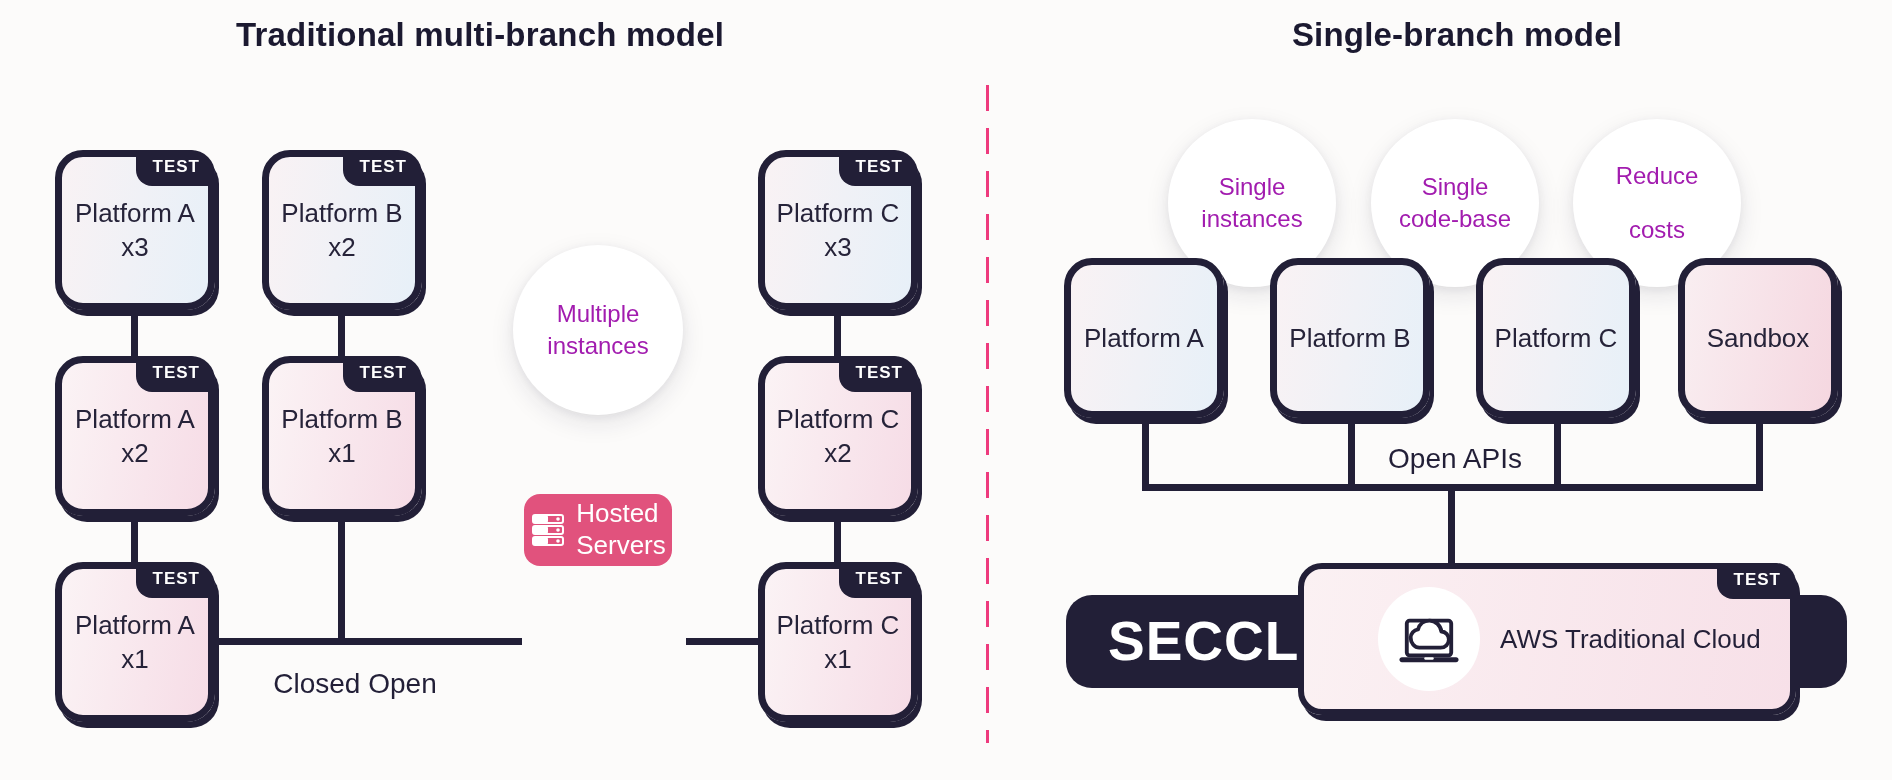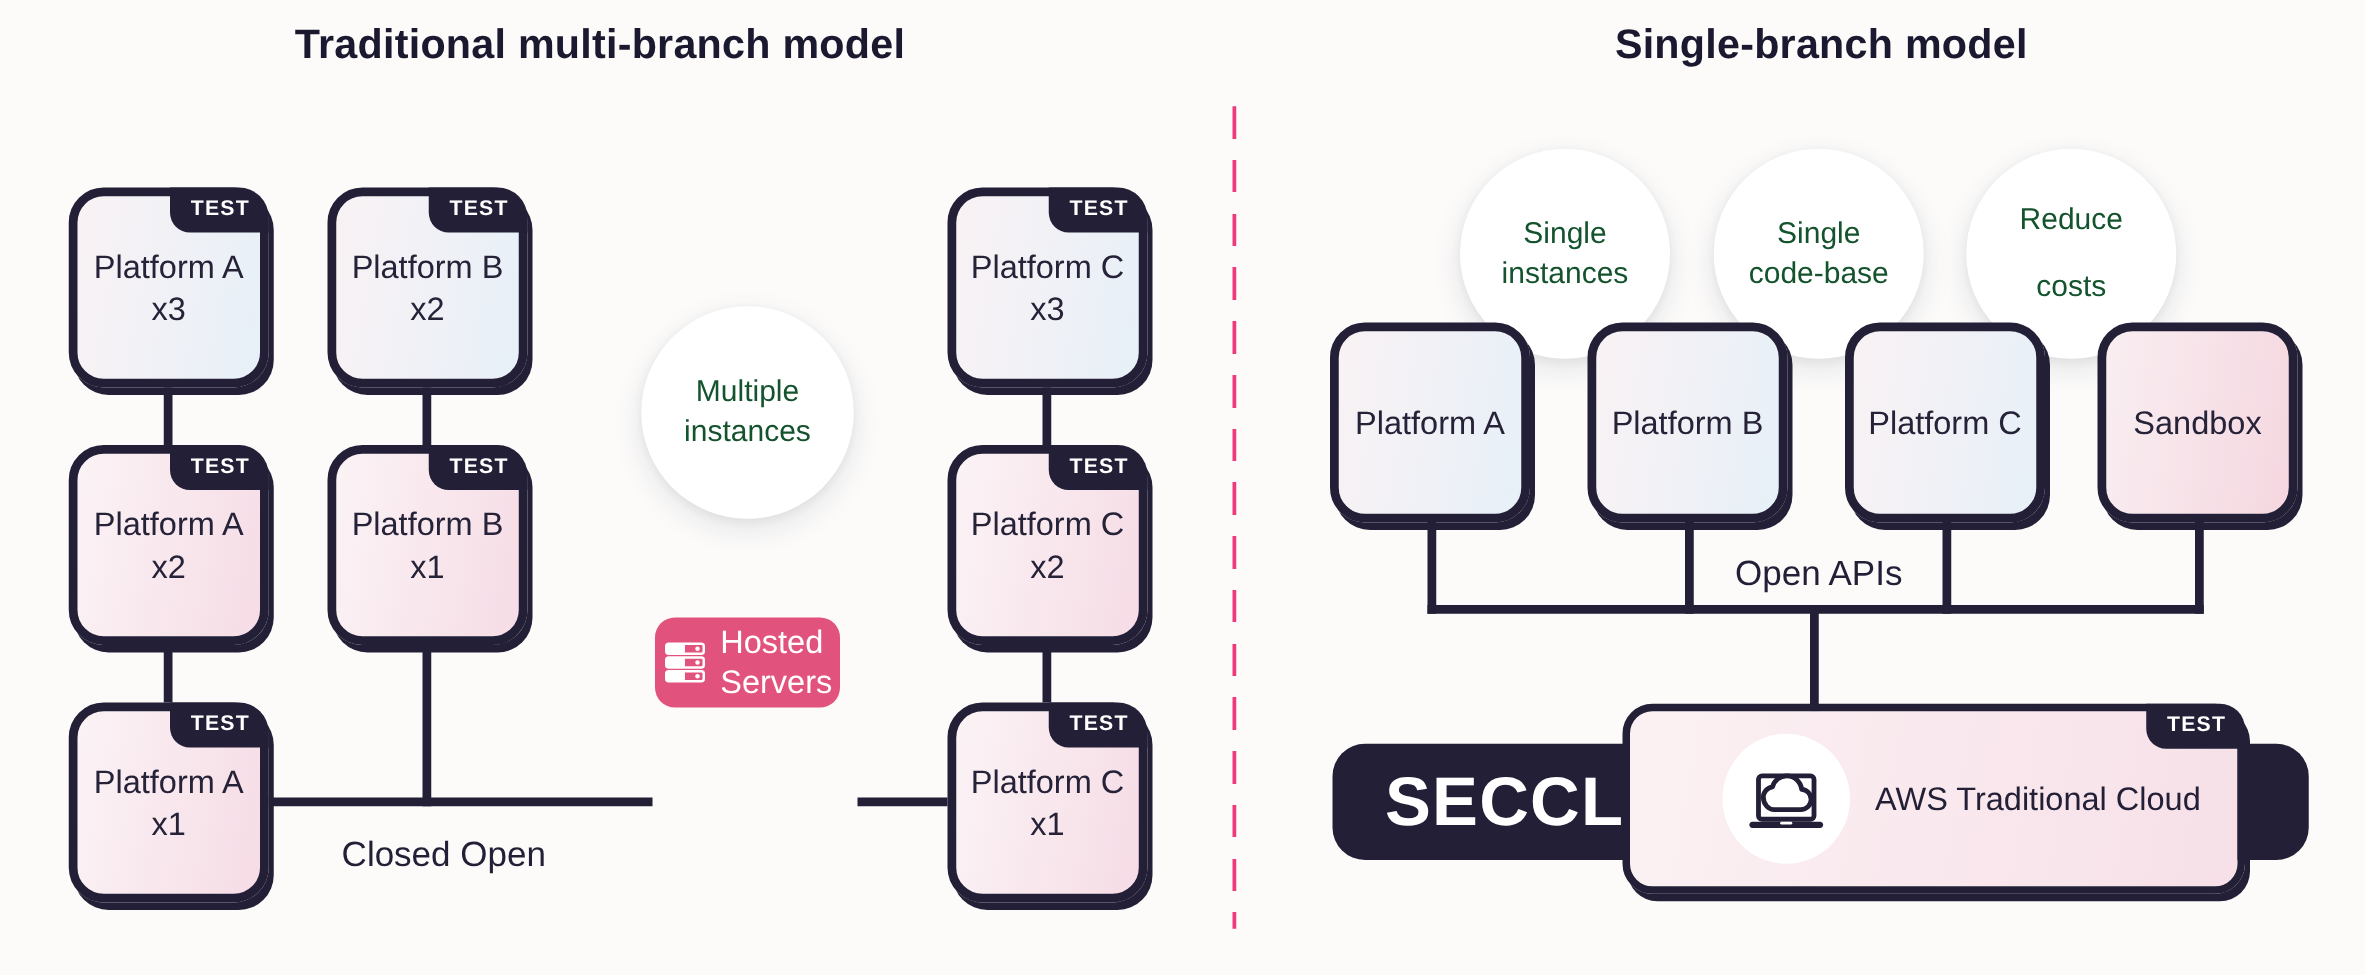--- a/index.html
+++ b/index.html
@@ -35,21 +35,21 @@
     font-size:17px;font-weight:700;letter-spacing:1px;
     padding:7px 15px 9px 17px;
     border-radius:0 24px 0 16px;
   }
   
   .conn{position:absolute;background:#221f37;z-index:1;}
   
   .bubble{
     position:absolute;background:#ffffff;border-radius:50%;
     display:flex;flex-direction:column;align-items:center;justify-content:center;
-    font-size:24px;line-height:1.35;color:#14532d;text-align:center;
+    font-size:24px;line-height:1.35;color:#a21caf;text-align:center;
     box-shadow:0 8px 24px rgba(34,31,55,.10),0 2px 8px rgba(34,31,55,.06);
     z-index:0;
   }
   
   .hosted-badge{
     position:absolute;left:524px;top:494px;width:148px;height:72px;
     background:#e1527d;border-radius:16px;z-index:1;
     display:flex;align-items:center;justify-content:center;gap:10px;
   }
   .hosted-text{display:flex;flex-direction:column;color:#fff;font-size:26px;line-height:1.22;font-weight:500;}

